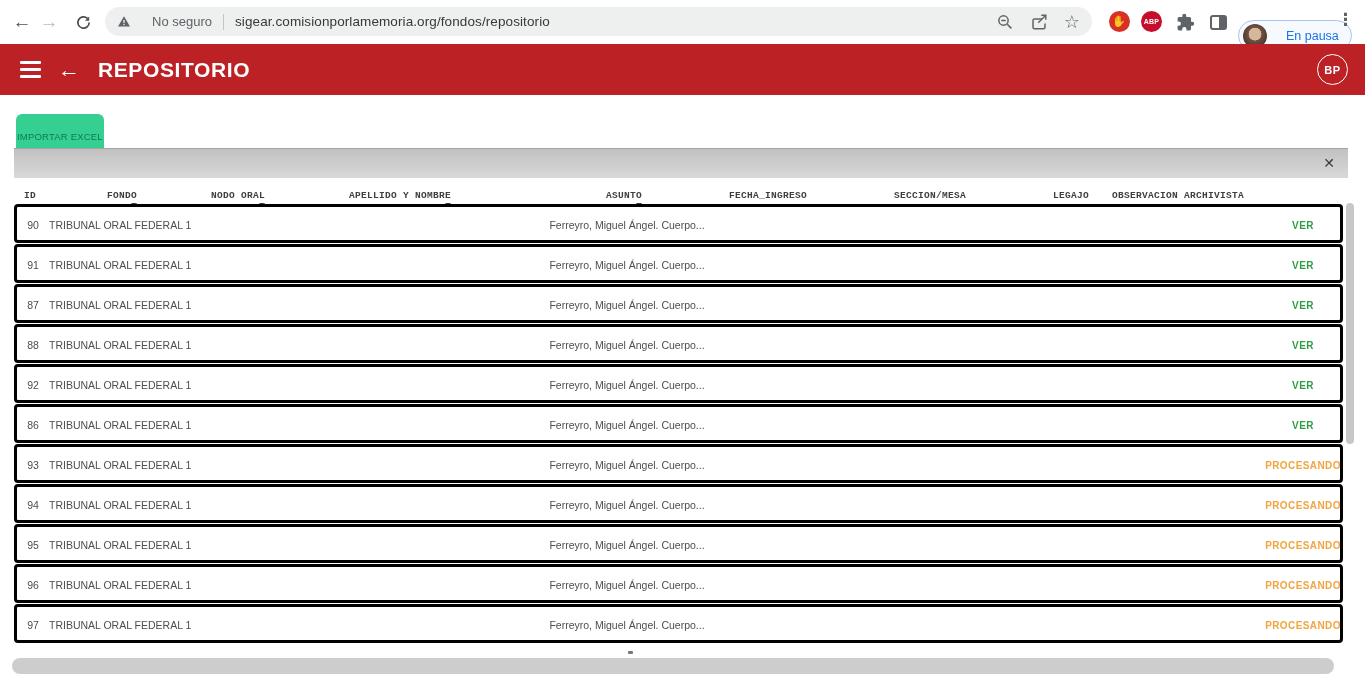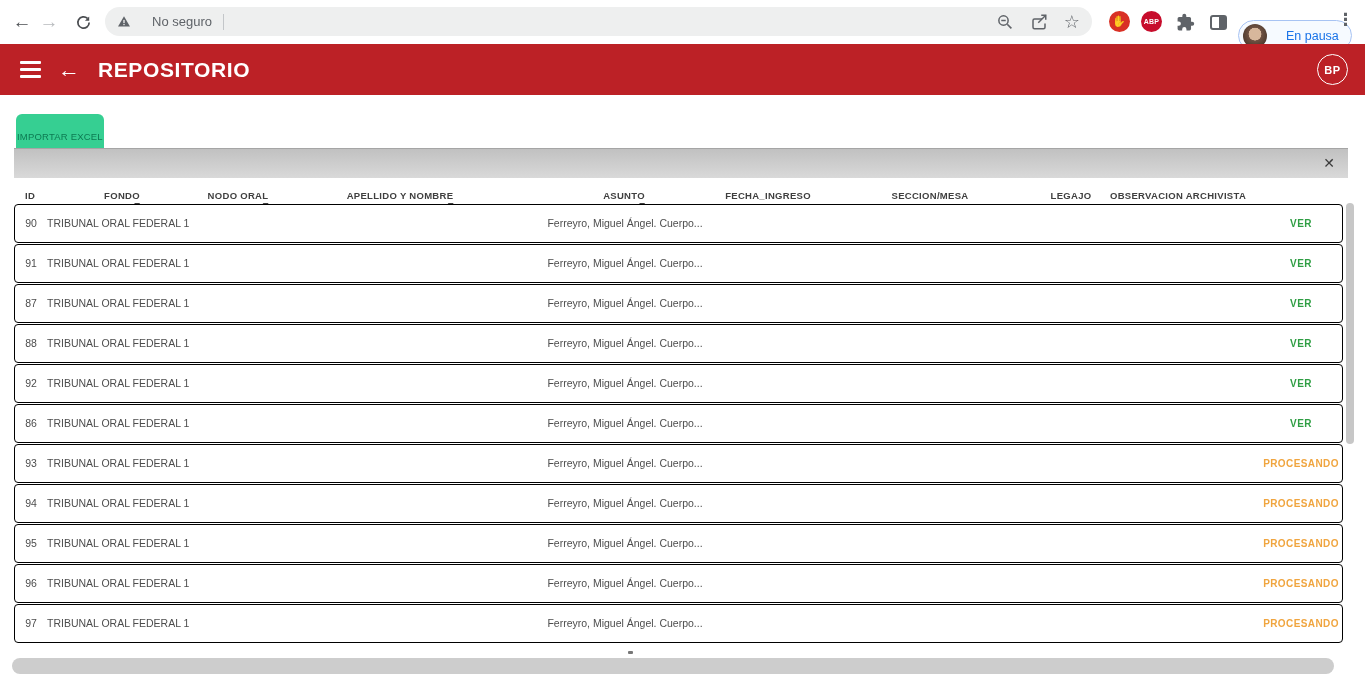--- a/index.html
+++ b/index.html
@@ -60,28 +60,28 @@
               background:linear-gradient(#c1c1c1,#d9d9d9);border-top:1px solid #a5a5a5;}
   .search-field{position:absolute;left:4px;top:1px;width:1292px;height:27px;background:transparent;
                 border:none;border-bottom:2px solid #4e4e4e;outline:none;padding:0 0 0 7px;
                 font-family:inherit;font-size:14px;color:#333;}
   .search-clear{position:absolute;right:13px;top:5px;font-size:14px;font-weight:bold;color:#3a3a3a;
                 cursor:pointer;line-height:1.4;}
 
   
   .thead{position:absolute;top:182px;left:0;width:1365px;height:22px;}
   .hcol{position:absolute;top:8px;transform:translateX(-50%);display:flex;flex-direction:column;
-        align-items:flex-end;gap:2px;white-space:nowrap;}
+        align-items:flex-end;gap:2px;white-space:nowrap;font-family:Liberation Mono, monospace;}
   .hcol span{font-size:9.5px;font-weight:bold;color:#3f3f3f;letter-spacing:.3px;}
   .caret{width:0;height:0;border-left:3.5px solid transparent;border-right:3.5px solid transparent;
          border-top:4px solid #3f3f3f;}
 
   
   .tbody{position:absolute;top:204px;left:14px;width:1329px;}
-  .trow{position:relative;height:39px;margin-bottom:1px;background:#fff;border:1px solid #000000;
+  .trow{position:relative;height:39px;margin-bottom:1px;background:#fff;border:3px solid #000000;
         border-radius:4px;}
   .cell{position:absolute;top:0;line-height:37px;font-size:10.5px;color:#4d4d4d;white-space:nowrap;}
   .c-id{left:0;width:32px;text-align:center;}
   .c-fondo{left:32px;}
   .c-asunto{left:610px;transform:translateX(-50%);}
   .c-ocr{left:1286px;transform:translateX(-50%);font-size:10px;font-weight:bold;letter-spacing:.4px;cursor:pointer;}
   .st-ver{color:var(--status-ver,#2f9e44);}
   .st-proc{color:var(--status-procesando,#f0a53f);}
 
   .partial-row-text{position:absolute;left:628px;top:651px;width:5px;height:3px;background:#777;border-radius:1px;}
@@ -108,20 +108,21 @@
     <div class="omnibox">
       <div class="sec-chip">
         <svg width="14" height="13" viewBox="0 0 24 24">
           <path d="M12 2.5L23 21H1z" fill="#5f6368"></path>
           <rect x="10.9" y="9" width="2.2" height="6" fill="#fff"></rect>
           <rect x="10.9" y="16.6" width="2.2" height="2.2" fill="#fff"></rect>
         </svg>
         <span class="sec-label">No seguro</span>
       </div>
       <div class="url-sep"></div>
+      <span class="url-text">sigear.comisionporlamemoria.org/fondos/repositorio</span>
       <div class="omni-right">
         <svg width="18" height="18" viewBox="0 0 24 24">
           <circle cx="10" cy="10" r="6.2" fill="none" stroke="#5f6368" stroke-width="2"></circle>
           <line x1="7" y1="10" x2="13" y2="10" stroke="#5f6368" stroke-width="2"></line>
           <line x1="15" y1="15" x2="20.5" y2="20.5" stroke="#5f6368" stroke-width="2.2"></line>
         </svg>
         <svg width="18" height="18" viewBox="0 0 24 24">
           <path d="M16 8H6a2 2 0 0 0-2 2v9a2 2 0 0 0 2 2h12a2 2 0 0 0 2-2v-5" fill="none" stroke="#5f6368" stroke-width="2"></path>
           <path d="M11 13L21 3" fill="none" stroke="#5f6368" stroke-width="2"></path>
           <path d="M15 3h6v6" fill="none" stroke="#5f6368" stroke-width="2"></path>

